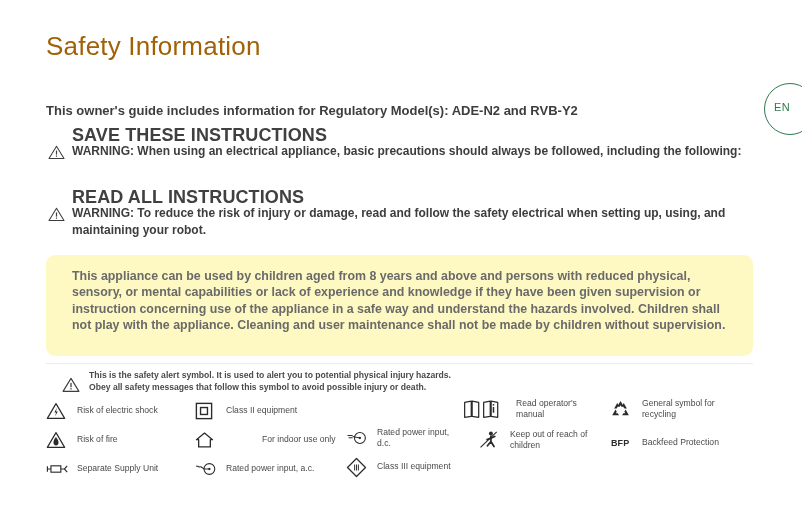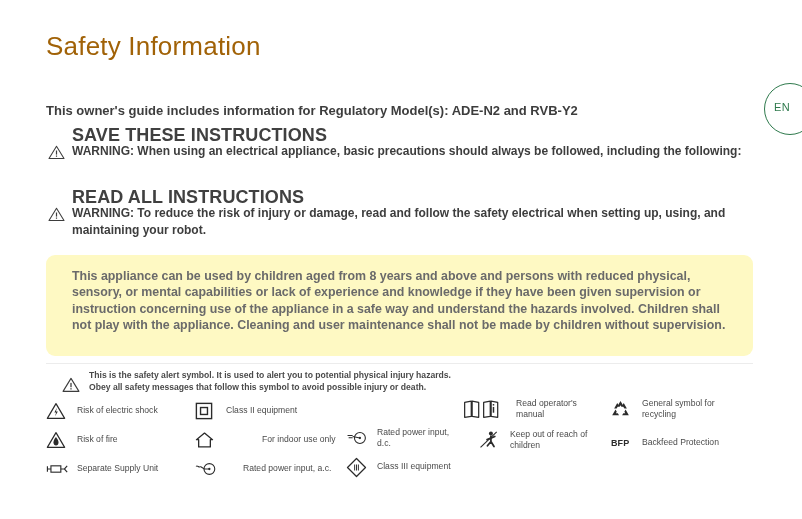--- a/index.html
+++ b/index.html
@@ -299,21 +299,21 @@
 
     <div class="legend-item" style="left:153px; top:33px;gap:36px;">
       <span class="legend-icon">
         <svg viewBox="0 0 26 24" width="19" height="18">
           <path d="M13 2.5 L24 11.5 L21 11.5 L21 21.5 L5 21.5 L5 11.5 L2 11.5 Z" fill="none" stroke="#2b2b2b" stroke-width="1.8" stroke-linejoin="round"></path>
         </svg>
       </span>
       <span class="legend-label">For indoor use only</span>
     </div>
 
-    <div class="legend-item" style="left:153px; top:62px;gap:17px;">
+    <div class="legend-item" style="left:153px; top:62px;">
       <span class="legend-icon">
         <svg viewBox="0 0 32 22" width="23" height="16">
           <circle cx="20" cy="11" r="7.5" fill="none" stroke="#2b2b2b" stroke-width="1.5"></circle>
           <circle cx="20" cy="11" r="1.6" fill="#2b2b2b"></circle>
           <path d="M1.5 7.5 C3.5 4.8 5.5 10.2 7.5 7.5" stroke="#2b2b2b" stroke-width="1.4" fill="none"></path>
           <path d="M7.5 7.5 L13 11 L20 11" stroke="#2b2b2b" stroke-width="1.4" fill="none"></path>
         </svg>
       </span>
       <span class="legend-label">Rated power input, a.c.</span>
     </div>

